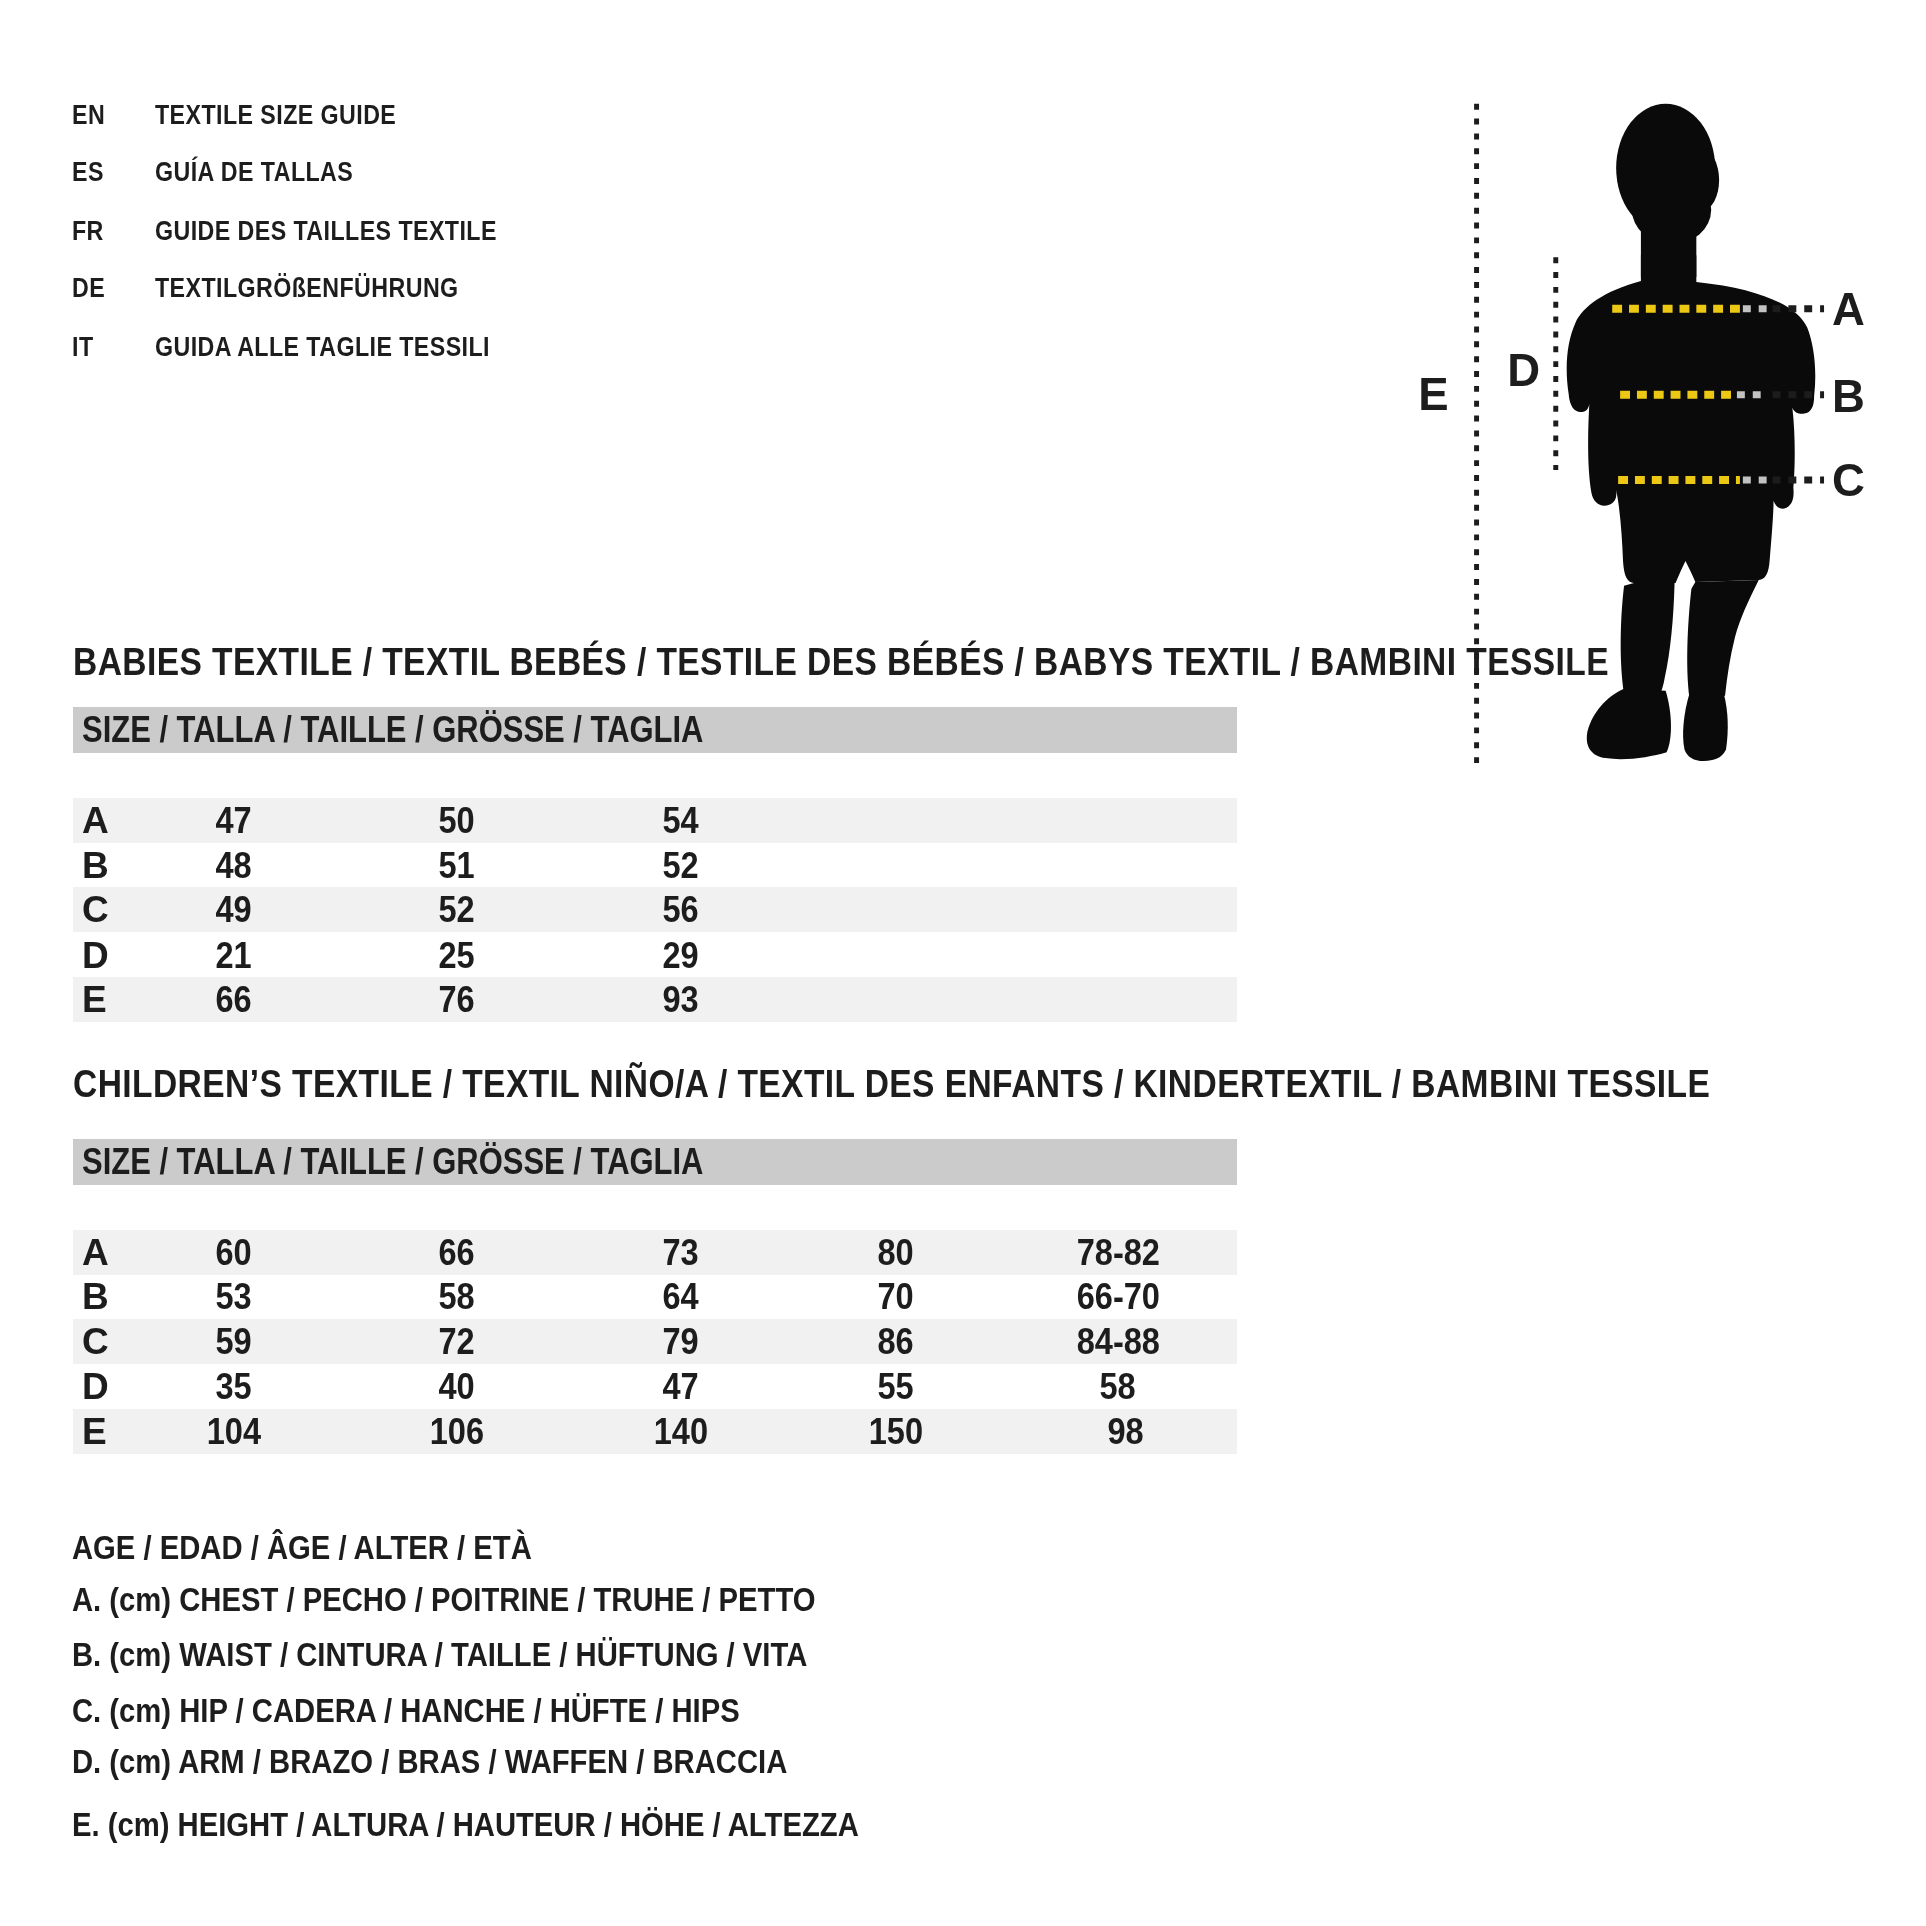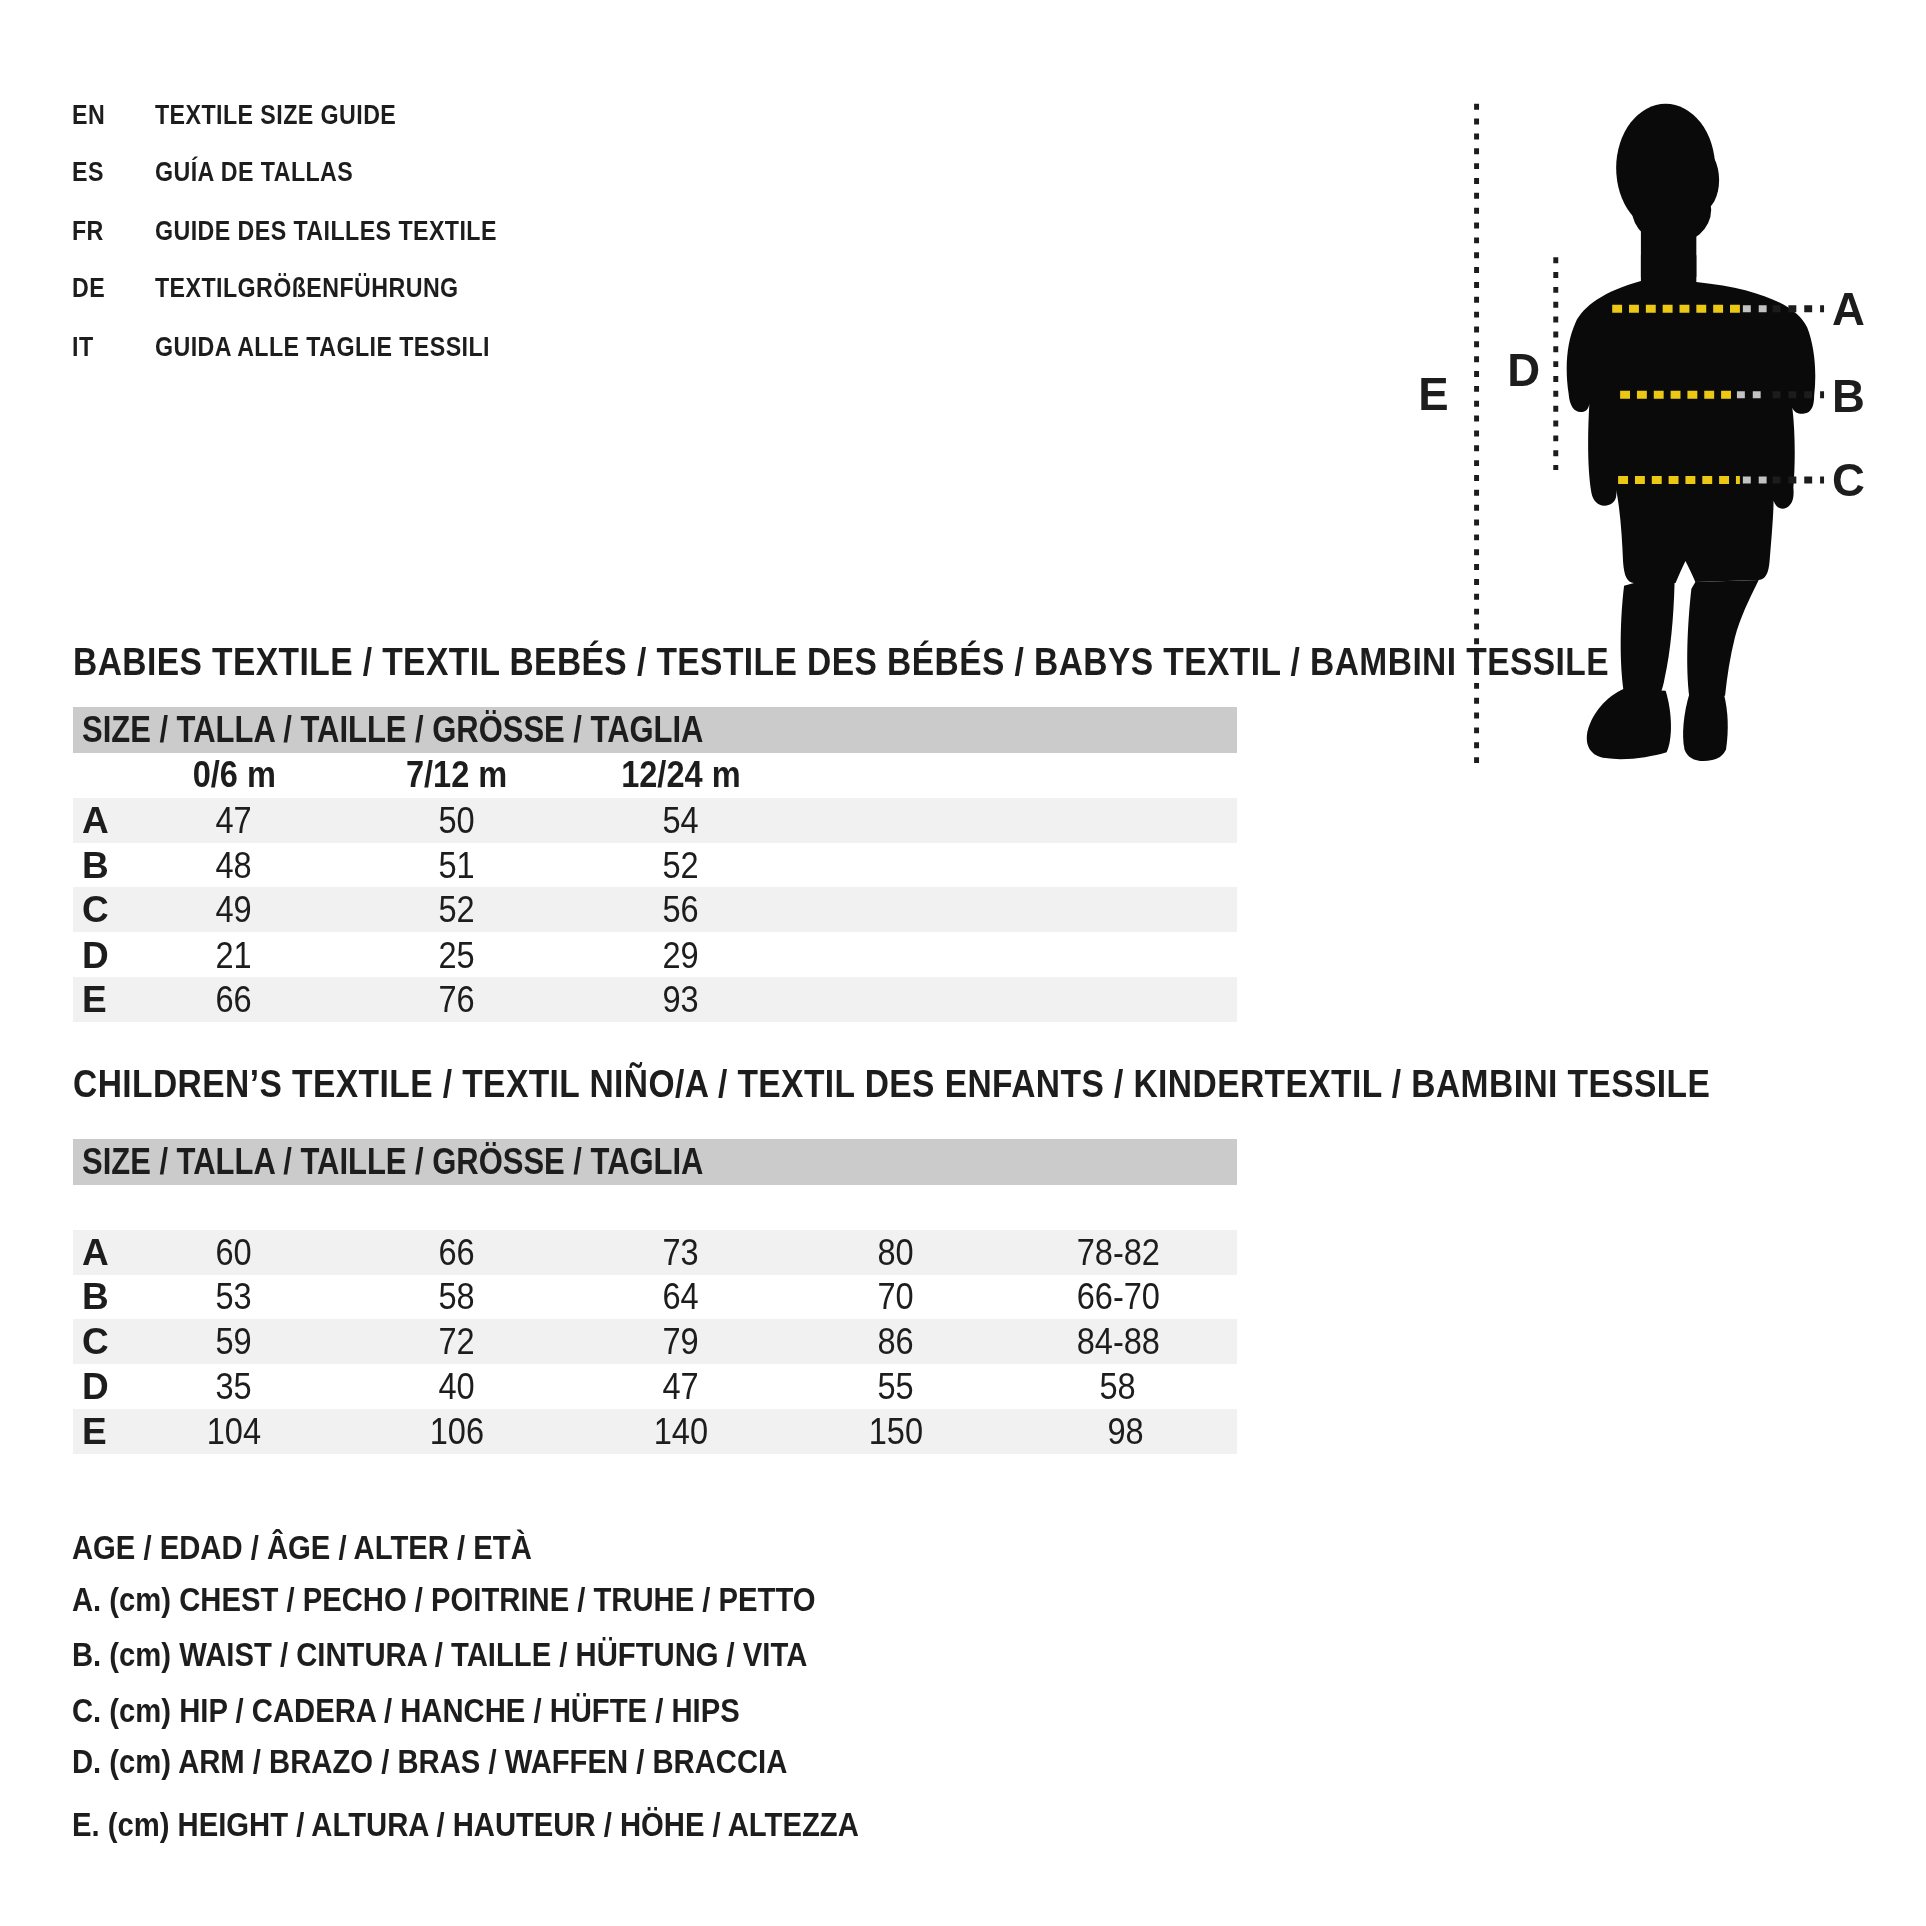--- a/index.html
+++ b/index.html
@@ -16,21 +16,21 @@
   .lang-code { width:83px; flex:0 0 83px; }
 
   
   .section-title { position:absolute; left:73px; font-size:39px; font-weight:700; letter-spacing:0.5px; }
 
   
   .tbl-bar { position:absolute; left:73px; width:1164px; height:46px; background:#cbcbcb; display:flex; align-items:center; padding-left:9px; font-size:36px; font-weight:700; }
   .tbl-row { position:absolute; left:73px; width:1164px; height:45px; }
   .tbl-row.stripe { background:#f1f1f1; }
   .row-letter { position:absolute; left:9px; top:0; height:45px; line-height:45px; font-size:37px; font-weight:700; }
-  .cell { position:absolute; top:0; width:178px; height:45px; line-height:45px; text-align:center; font-size:37px; font-weight:400; }
+  .cell { position:absolute; top:0; width:178px; height:45px; line-height:45px; text-align:center; font-size:37px; font-weight:700; }
   .colhead .cell { font-weight:700; }
 
   
   .legend-line { position:absolute; left:72px; height:40px; line-height:40px; font-size:34px; font-weight:700; }
 
   
   .figure-svg { position:absolute; left:1139px; top:59px; }
 </style>
 </head>
 <body>
@@ -126,25 +126,20 @@
     <text x="372" y="330" font-size="46" font-weight="bold" fill="#1d1d1d">D</text>
     <text x="282" y="354" font-size="46" font-weight="bold" fill="#1d1d1d">E</text>
   </svg>
 
   <div class="section-title" style="top:640px"><span class="cond">BABIES TEXTILE / TEXTIL BEBÉS / TESTILE DES BÉBÉS / BABYS TEXTIL / BAMBINI TESSILE</span></div>
 
   <div class="tbl-bar" style="top:707px">
       <span class="cond">SIZE / TALLA / TAILLE / GRÖSSE / TAGLIA</span>
     </div>
 
-  <div class="tbl-row colhead" style="top:752px; height:46px">
-    <span class="cell" style="left:72px"><span class="cond-c">0/6 m</span></span>
-    <span class="cell" style="left:295px"><span class="cond-c">7/12 m</span></span>
-    <span class="cell" style="left:519px"><span class="cond-c">12/24 m</span></span>
-  </div>
 
   <div class="tbl-row stripe" style="top:798px">
     <span class="row-letter">A</span>
     <span class="cell" style="left:72px"><span class="cond-c">47</span></span>
     <span class="cell" style="left:295px"><span class="cond-c">50</span></span>
     <span class="cell" style="left:519px"><span class="cond-c">54</span></span>
   </div>
   <div class="tbl-row" style="top:843px">
     <span class="row-letter">B</span>
     <span class="cell" style="left:72px"><span class="cond-c">48</span></span>

